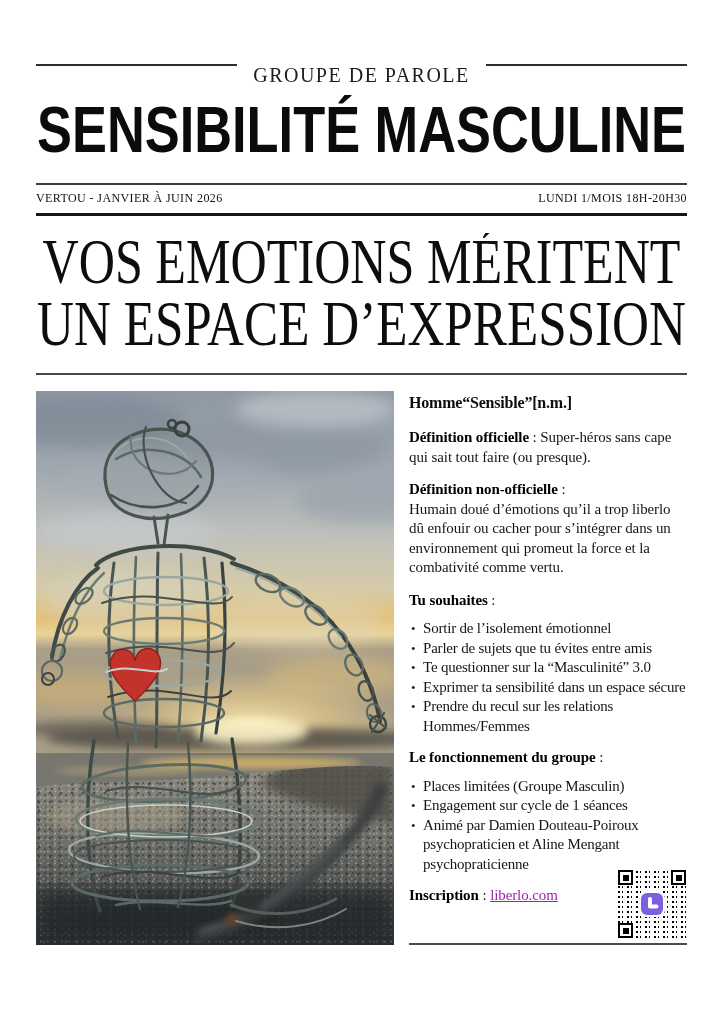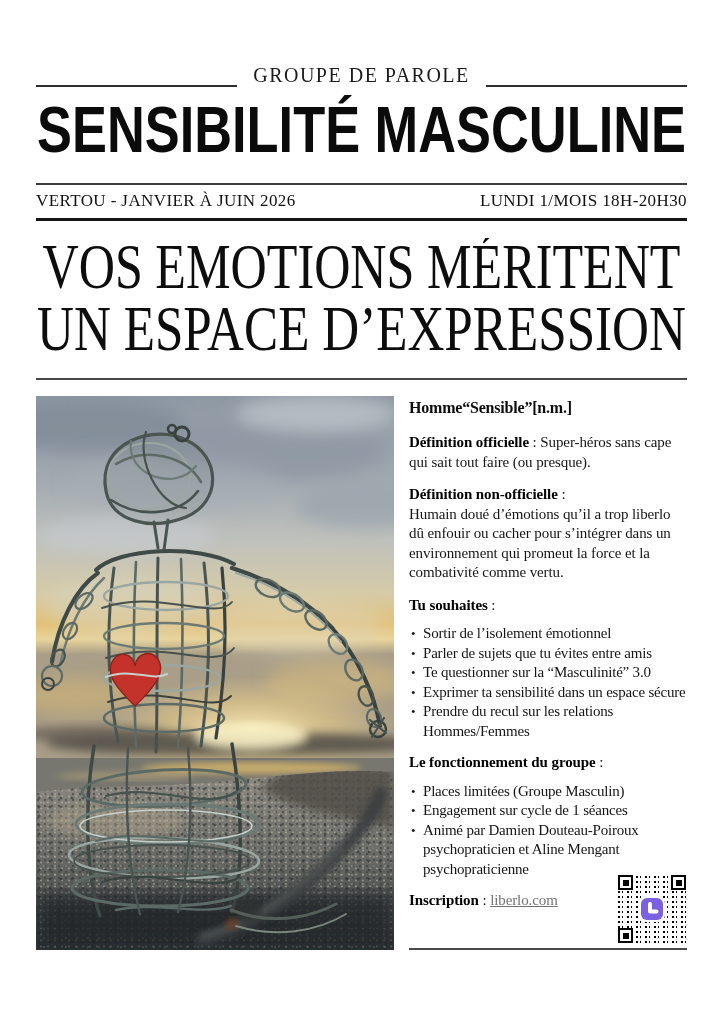--- a/index.html
+++ b/index.html
@@ -4,40 +4,40 @@
 <title>Sensibilité Masculine</title>
 <style>
   html,body{margin:0;padding:0;background:#ffffff;}
   body{
     width:723px;height:1024px;position:relative;overflow:hidden;
     font-family:"Liberation Serif","DejaVu Serif",serif;color:#151515;
   }
   .page{position:absolute;left:36px;top:0;width:651px;}
 
   
-  .kicker-row{margin-top:64px;display:flex;align-items:flex-end;gap:16px;}
+  .kicker-row{margin-top:64px;display:flex;align-items:flex-start;gap:16px;}
   .kicker-line{flex:1;height:2px;background:#2e2e2e;}
   .kicker-text{
     font-size:20px;letter-spacing:1.5px;color:#1c1c1c;white-space:nowrap;
     font-family:"Liberation Serif","DejaVu Serif",serif;
   }
 
   
   .masthead{margin-top:8px;}
   .masthead svg{display:block;width:651px;height:66px;}
   .masthead text{
     font-family:"Liberation Sans","DejaVu Sans",sans-serif;
     font-weight:bold;fill:#0b0b0b;
   }
 
   
   .rule-thin{height:2px;background:#3c3c3c;margin-top:22px;}
   .info-row{
     display:flex;justify-content:space-between;align-items:flex-start;
-    padding:6px 0 7px 0;font-size:17px;letter-spacing:.4px;color:#111;
+    padding:6px 0 7px 0;font-size:12px;letter-spacing:.4px;color:#111;
   }
   .rule-thick{height:3px;background:#161616;}
 
   
   .headline{margin-top:17px;}
   .headline svg{display:block;width:651px;height:124px;}
   .headline text{
     font-family:"Liberation Serif","DejaVu Serif",serif;
     fill:#0d0d0d;
   }
@@ -56,21 +56,21 @@
   .article h2{
     margin:0 0 13px 0;font-size:16px;line-height:24px;letter-spacing:-.2px;
     font-family:"Liberation Serif","DejaVu Serif",serif;color:#0c0c0c;
   }
   .article p{margin:0 0 13px 0;}
   .article strong{font-weight:bold;color:#000000;}
   .article ul{margin:9px 0 12px 0;padding:0;list-style:none;}
   .article li{padding-left:14px;position:relative;letter-spacing:-.2px;}
   .article li::before{content:"•";position:absolute;left:2px;top:0;font-size:13px;}
   .signup{margin-top:16px;}
-  .signup a{color:#737373;}
+  .signup a{color:#a21caf;}
 
   
   .qr{position:absolute;right:0;bottom:4px;width:70px;height:70px;background:#fff;}
   .qr-noise{
     position:absolute;inset:1px;
     background:
       repeating-linear-gradient(90deg,#000 0 2px,#fff 2px 4px,#000 4px 5px,#fff 5px 9px),
       repeating-linear-gradient(0deg,#000 0 2px,#fff 2px 5px,#000 5px 7px,#fff 7px 10px);
     background-blend-mode:lighten;
   }

